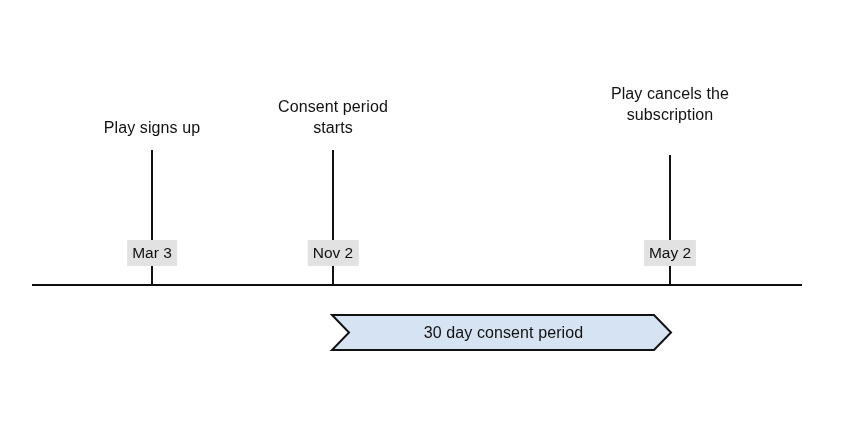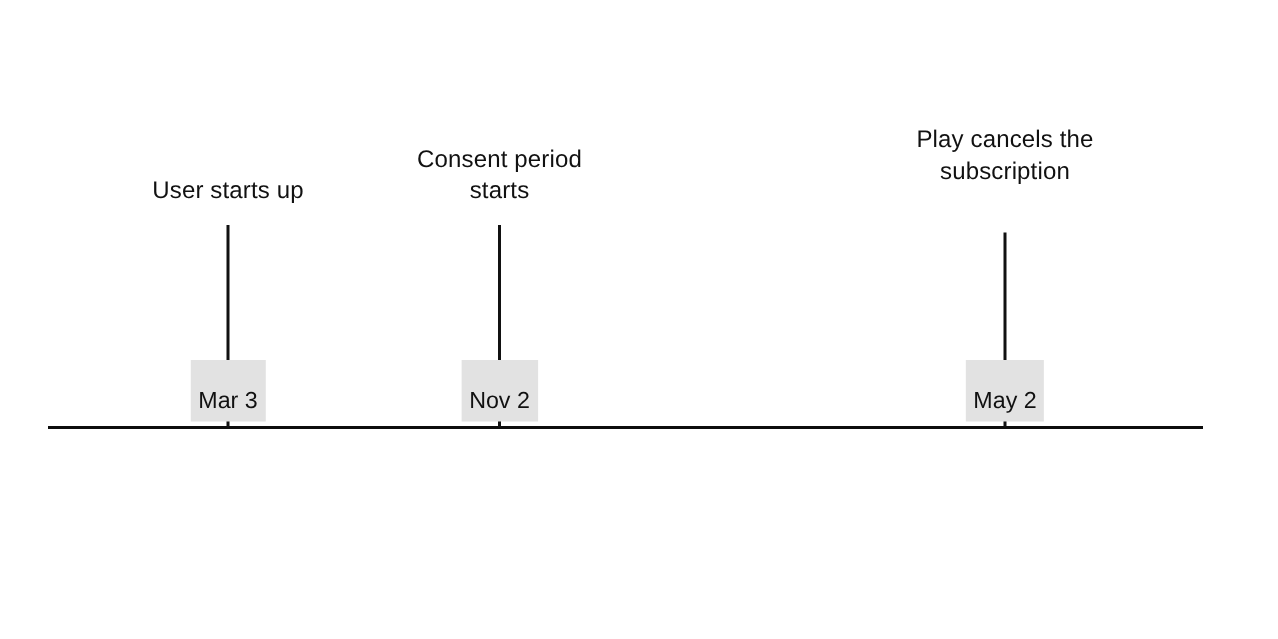--- a/index.html
+++ b/index.html
@@ -59,21 +59,21 @@
   }
 
   .milestone-date {
     position: absolute;
     left: 0;
     transform: translateX(-50%);
     background: #e2e2e2;
     color: #111111;
     font-size: 15.5px;
     line-height: 20px;
-    padding: 18px 5px 3px 5px;
+    padding: 3px 5px 3px 5px;
     white-space: nowrap;
   }
 
   
   .banner {
     position: absolute;
     left: 331px;
     top: 314px;
     width: 341px;
     height: 37px;
@@ -101,33 +101,39 @@
   }
 </style>
 </head>
 <body>
 
 <div id="canvas">
 
   <div class="axis-line"></div>
 
   <div class="milestone" style="left:152px;">
-    <div class="milestone-caption" style="top:117px; width:240px; margin-left:0;">User starts up</div>
+    <div class="milestone-caption" style="top:117px; width:240px; margin-left:0;">Play signs up</div>
     <div class="milestone-tick" style="top:150px; height:135px;"></div>
     <div class="milestone-date" style="top:240px;">Mar 3</div>
   </div>
 
   <div class="milestone" style="left:333px;">
     <div class="milestone-caption" style="top:96px; width:220px;">Consent period
 starts</div>
     <div class="milestone-tick" style="top:150px; height:135px;"></div>
     <div class="milestone-date" style="top:240px;">Nov 2</div>
   </div>
 
   <div class="milestone" style="left:670px;">
     <div class="milestone-caption" style="top:83px; width:230px;">Play cancels the
 subscription</div>
     <div class="milestone-tick" style="top:155px; height:130px;"></div>
     <div class="milestone-date" style="top:240px;">May 2</div>
   </div>
 
+  <div class="banner">
+    <svg viewBox="0 0 341 37" preserveAspectRatio="none">
+      <polygon points="1,1 323,1 340,18.5 323,36 1,36 18,18.5" fill="#d6e3f3" stroke="#111111" stroke-width="2" stroke-linejoin="miter"></polygon>
+    </svg>
+    <div class="banner-label">30 day consent period</div>
+  </div>
 
 </div>
 
 </body></html>

